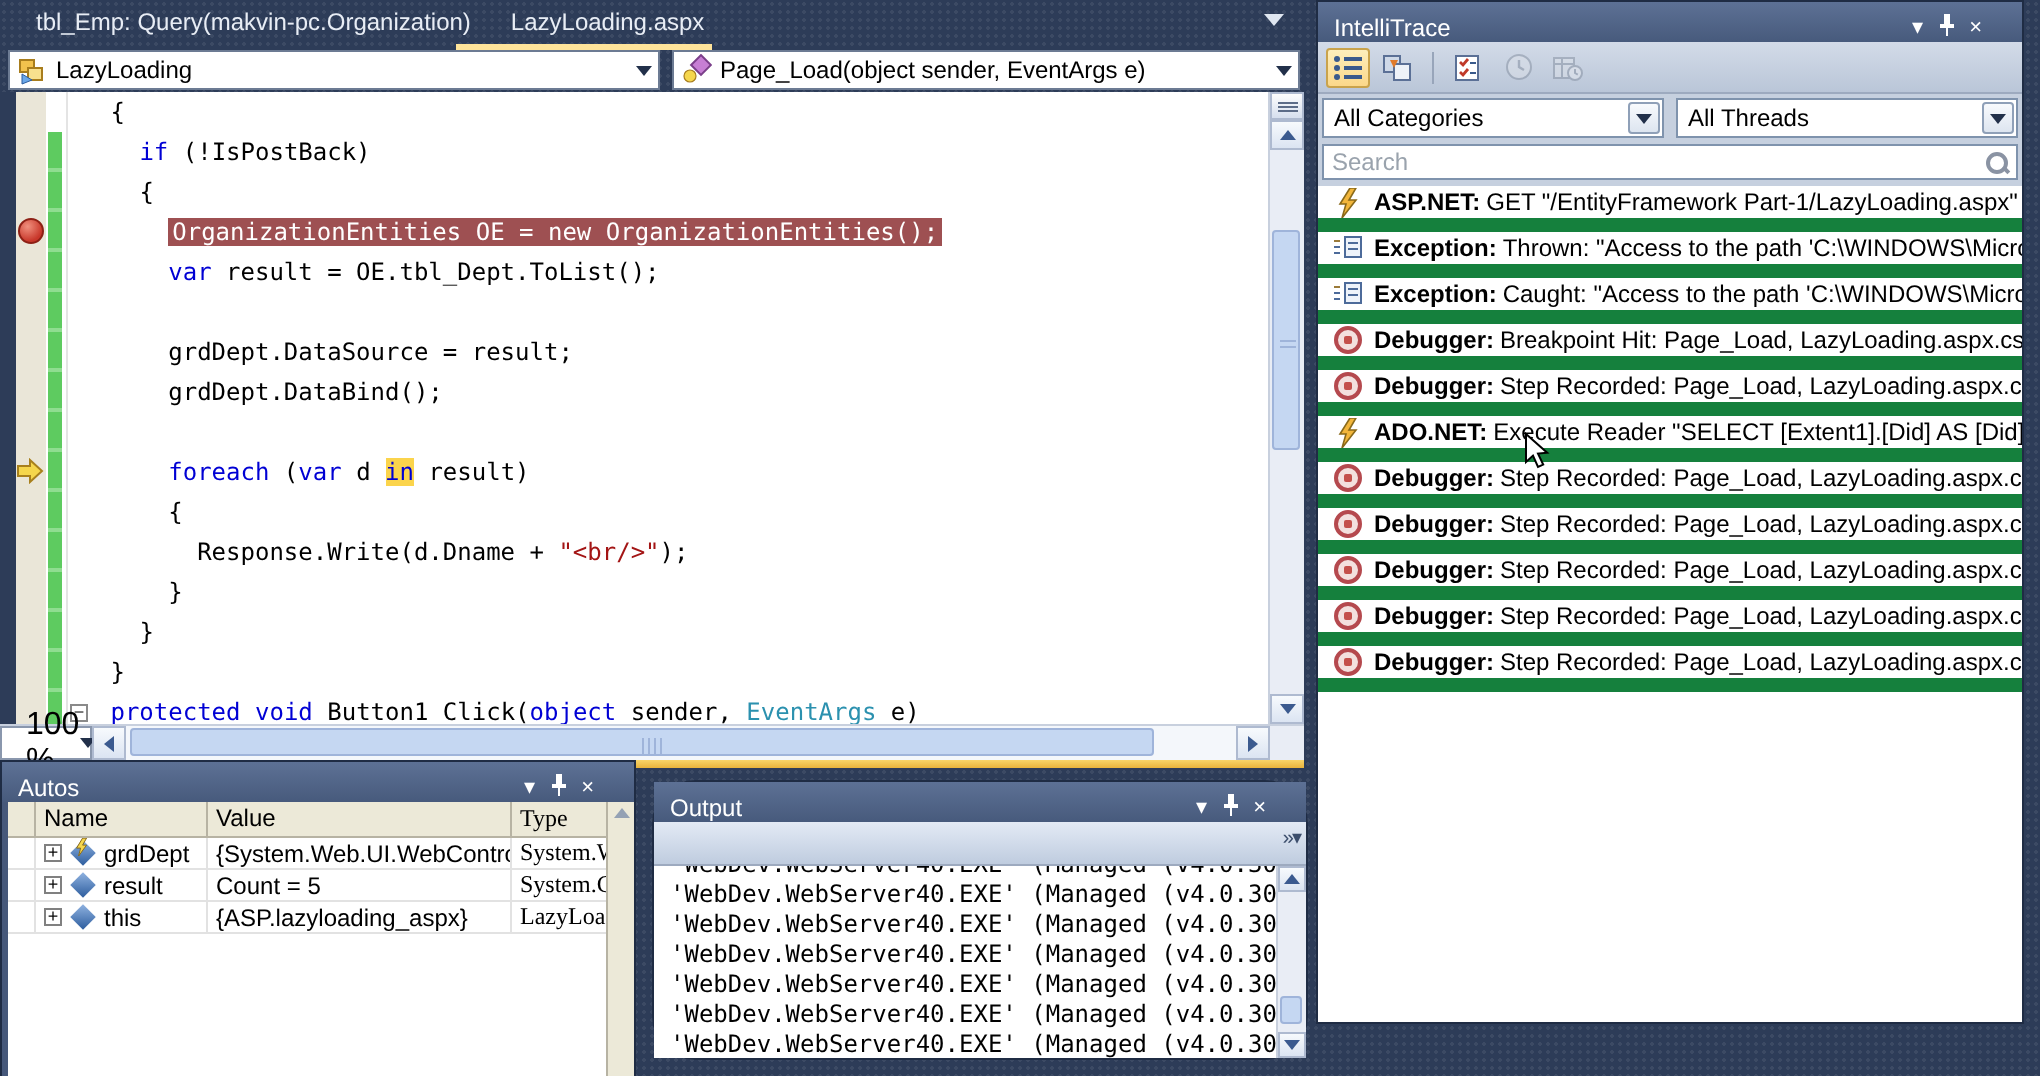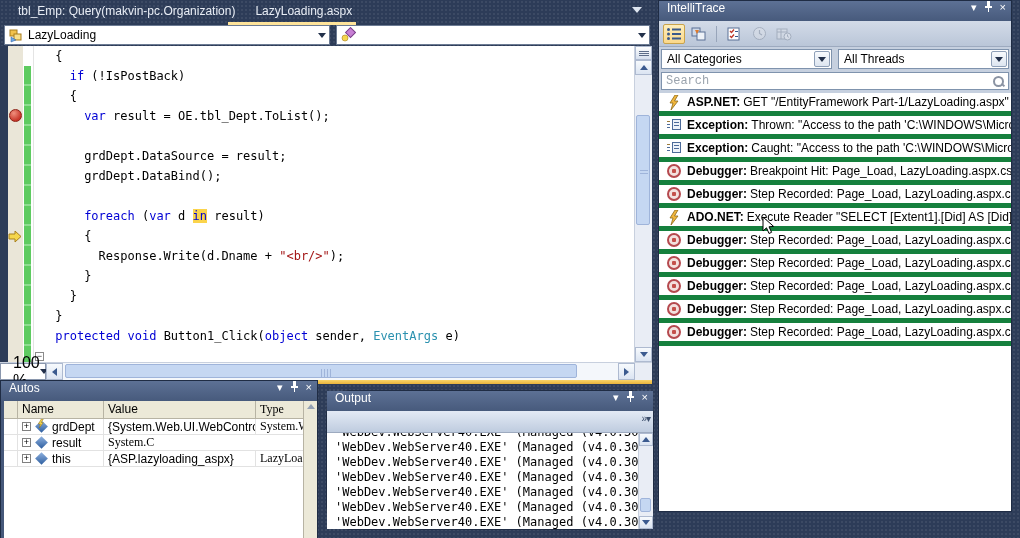--- a/index.html
+++ b/index.html
@@ -78,22 +78,22 @@
   .hs-btn{width:17px;background:linear-gradient(#f7fafd,#dbe4f2);border:1px solid #aebad0;display:flex;align-items:center;justify-content:center;}
   .h-track{flex:1;position:relative;background:#f4f7fb;}
   .h-thumb{position:absolute;top:1px;height:14px;left:2px;width:512px;background:#c5d7f2;border:1px solid #9fb4da;border-radius:2px;}
   .h-grip{position:absolute;top:4px;left:50%;width:10px;height:8px;
      background:repeating-linear-gradient(to right,#9fb4da 0 1px,transparent 1px 3px);}
   .corner{width:17px;background:#e9edf5;}
   .yellow-strip{position:absolute;left:0;top:380px;width:652px;height:4px;background:linear-gradient(#f8d469,#e8b33c);}
 
   
   .toolwin{position:absolute;border:1px solid #1f2c44;background:#fff;display:flex;flex-direction:column;}
-  .tw-title{height:20px;flex:none;background:linear-gradient(#5d7195,#475a7c);display:flex;align-items:flex-start;
-     padding:0 5px 0 8px;color:#fff;font-size:12px;}
+  .tw-title{height:20px;flex:none;background:linear-gradient(#5d7195,#475a7c);display:flex;align-items:flex-end;
+     padding:0 20px 0 8px;color:#fff;font-size:12px;}
   .tw-btns{margin-left:auto;display:flex;align-items:center;gap:7px;color:#fff;font-size:11px;}
   .tw-btns .b{cursor:default;line-height:1;}
 
   
   #autos{left:0;top:380px;width:318px;height:168px;}
   .autos-body{flex:1;background:#fff;display:flex;flex-direction:column;overflow:hidden;border-left:3px solid #46587a;}
   .grid-head{display:flex;height:18px;background:#ece9d8;border-bottom:1px solid #b7b3a3;font-size:12px;flex:none;}
   .gh-cell{padding:1px 4px;border-right:1px solid #b7b3a3;overflow:hidden;white-space:nowrap;}
   .grid-row{display:flex;height:16px;font-size:12px;border-bottom:1px solid #e2e2e2;}
   .g-cell{padding:0 4px;border-right:1px solid #e2e2e2;overflow:hidden;white-space:nowrap;display:flex;align-items:center;}
@@ -120,27 +120,27 @@
   .tb-icon{width:22px;height:20px;display:flex;align-items:center;justify-content:center;border:1px solid transparent;}
   .tb-icon.sel{background:linear-gradient(#fdeebc,#fbd88a);border:1px solid #c9a34c;border-radius:2px;}
   .tb-sep{width:1px;height:16px;background:#98a5ba;margin:0 3px;}
   .tb-icon.dis{opacity:.45;}
   .it-filters{height:24px;flex:none;display:flex;align-items:center;gap:6px;padding:0 2px;background:#c6d0df;}
   .classic-combo{height:20px;background:#fff;border:1px solid #7f93ad;display:flex;align-items:center;font-size:12px;padding-left:5px;}
   .classic-combo .btn{margin-left:auto;width:16px;height:16px;margin-right:1px;border:1px solid #8fa0b8;border-radius:2px;
      background:linear-gradient(#f8fafd,#dde5f0);display:flex;align-items:center;justify-content:center;}
   .it-search{height:22px;flex:none;background:#c6d0df;padding:1px 2px 3px 2px;}
   .searchbox{height:18px;background:#fff;border:1px solid #7f93ad;display:flex;align-items:center;padding:0 4px;}
-  .searchbox input{border:none;outline:none;flex:1;font-size:12px;font-family:Liberation Mono, monospace;color:#0369a1;background:transparent;}
+  .searchbox input{border:none;outline:none;flex:1;font-size:12px;font-family:Liberation Sans, sans-serif;color:#0369a1;background:transparent;}
   .searchbox input::placeholder{color:#9aa3ad;}
   .mag{width:11px;height:11px;position:relative;flex:none;}
   .mag::before{content:"";position:absolute;left:0;top:0;width:7px;height:7px;border:2px solid #8a93a3;border-radius:50%;}
   .mag::after{content:"";position:absolute;left:8px;top:8px;width:4px;height:2px;background:#8a93a3;transform:rotate(45deg);}
   .it-list{flex:1;background:#fff;overflow:hidden;}
-  .ev{height:23px;display:flex;align-items:center;border-bottom:5px solid #15803d;font-size:12px;padding-left:6px;white-space:nowrap;overflow:hidden;}
+  .ev{height:23px;display:flex;align-items:center;border-bottom:7px solid #15803d;font-size:12px;padding-left:6px;white-space:nowrap;overflow:hidden;}
   .ev .evicon{width:18px;flex:none;display:flex;justify-content:center;margin-right:4px;}
   .ev b{margin-right:3px;}
   .rec{width:14px;height:14px;border-radius:50%;border:2px solid #b5494e;background:#f3e0de;position:relative;}
   .rec::after{content:"";position:absolute;left:3px;top:3px;width:4px;height:4px;background:#c4504b;border-radius:1px;}
   .exic{width:14px;height:12px;position:relative;}
   .exic .pg{position:absolute;right:0;top:0;width:9px;height:11px;border:1px solid #4d6b9a;background:#eef3fa;}
   .exic .pg::before{content:"";position:absolute;left:1px;top:2px;width:5px;height:1px;background:#4d6b9a;box-shadow:0 3px 0 #4d6b9a;}
   .exic .dashes{position:absolute;left:0;top:2px;width:3px;height:1px;background:#9b7b3a;box-shadow:0 3px 0 #4d6b9a,0 6px 0 #4d6b9a;}
 
   
@@ -175,20 +175,21 @@
           <span class="dd-arrow"></span>
         </span>
     </div>
     <div class="navcombo" style="left:336px;width:314px;">
       <span class="icon16">
         <svg width="16" height="16" viewBox="0 0 16 16">
             <circle cx="5" cy="11" r="3" fill="#f5d64c" stroke="#a87d1d" stroke-width="0.6"></circle>
             <rect x="7" y="2" width="7" height="7" fill="#c77fd4" stroke="#7b3f8a" transform="rotate(45 10.5 5.5)"></rect>
           </svg>
       </span>
+      <span class="lbl">Page_Load(object sender, EventArgs e)</span>
       <span class="dd">
           <span class="dd-arrow"></span>
         </span>
     </div>
   </div>
 
   <div class="editor">
     <div class="edge-dark"></div>
     <div class="bp-margin">
         <div class="mcell"></div>
@@ -249,20 +250,21 @@
         <div class="mcell"></div>
         <div class="mcell"></div>
         <div class="mcell">
           <div class="collapse-box">−</div>
         </div>
       </div>
     <div class="code-col">
         <div class="cline"><span> </span><span class="p">{</span></div>
         <div class="cline"><span>   </span><span class="k">if</span><span class="p"> (!IsPostBack)</span></div>
         <div class="cline"><span>   </span><span class="p">{</span></div>
+        <div class="cline bp-line"><span>     </span><div class="hlband" style="display: inline;"><span class="t">OrganizationEntities</span><span class="p"> OE = </span><span class="k">new</span><span class="t"> OrganizationEntities</span><span class="p">();</span></div></div>
         <div class="cline"><span>     </span><span class="k">var</span><span class="p"> result = OE.tbl_Dept.ToList();</span></div>
         <div class="cline"><span></span></div>
         <div class="cline"><span>     </span><span class="p">grdDept.DataSource = result;</span></div>
         <div class="cline"><span>     </span><span class="p">grdDept.DataBind();</span></div>
         <div class="cline"><span></span></div>
         <div class="cline"><span>     </span><span class="k">foreach</span><span class="p"> (</span><span class="k">var</span><span class="p"> d </span><span class="ki">in</span><span class="p"> result)</span></div>
         <div class="cline"><span>     </span><span class="p">{</span></div>
         <div class="cline"><span>       </span><span class="p">Response.Write(d.Dname + </span><span class="s">"&lt;br/&gt;"</span><span class="p">);</span></div>
         <div class="cline"><span>     </span><span class="p">}</span></div>
         <div class="cline"><span>   </span><span class="p">}</span></div>
@@ -349,20 +351,21 @@
               <div class="g-cell col-value">{System.Web.UI.WebControls</div>
               <div class="g-cell col-type">System.W</div>
             </div>
             <div class="grid-row">
               <div class="g-cell col-gut"></div>
               <div class="g-cell col-name">
                 <div class="expander">+</div>
                 <div class="diamond"></div>
                 <span>result</span>
               </div>
+              <div class="g-cell col-value">Count = 5</div>
               <div class="g-cell col-type">System.C</div>
             </div>
             <div class="grid-row">
               <div class="g-cell col-gut"></div>
               <div class="g-cell col-name">
                 <div class="expander">+</div>
                 <div class="diamond"></div>
                 <span>this</span>
               </div>
               <div class="g-cell col-value">{ASP.lazyloading_aspx}</div>

